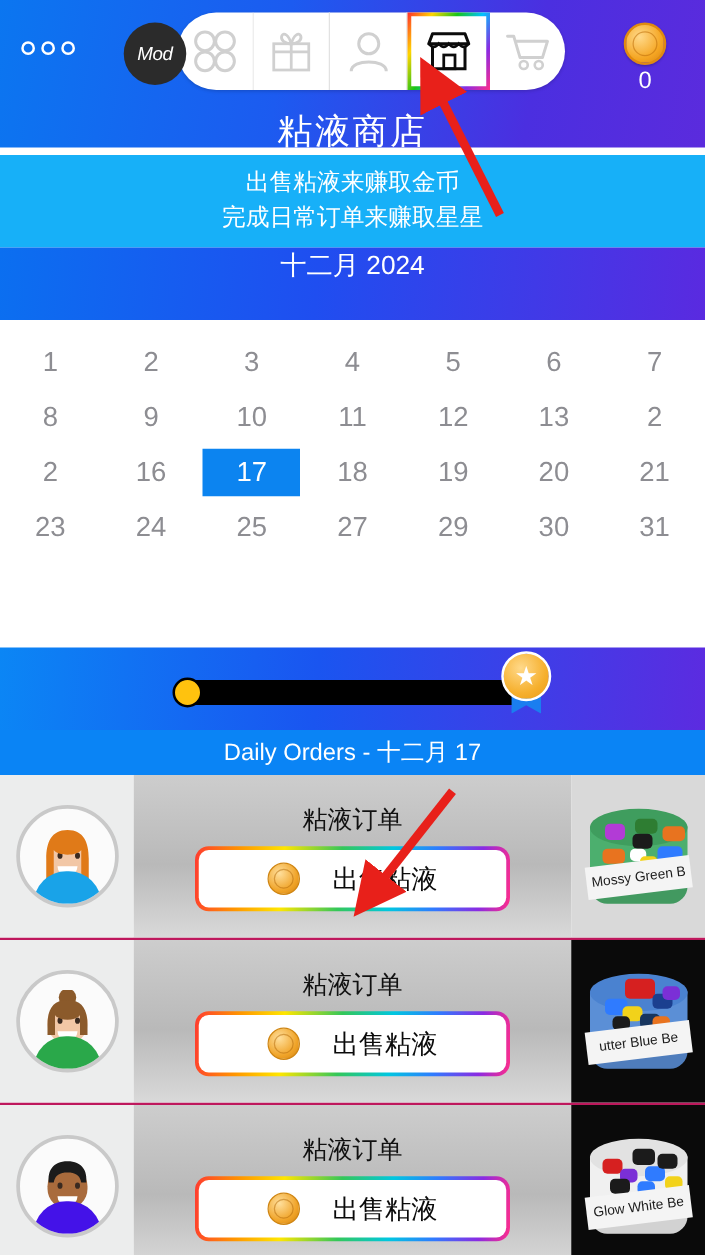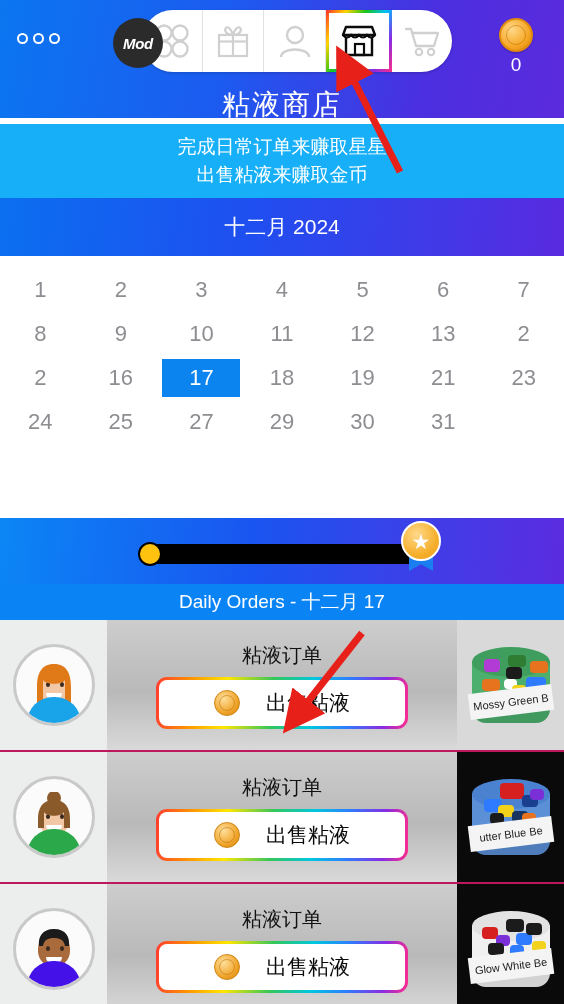--- a/index.html
+++ b/index.html
@@ -40,23 +40,23 @@
     padding:3px;box-sizing:border-box;border-right:none;
   }
   .navbtn.active .inner{
     width:100%;height:100%;background:#fff;display:flex;
     align-items:center;justify-content:center;
   }
   .ico{display:block;}
   .ico svg{display:block;}
 
   .modbadge{
-    position:absolute;left:113px;top:18px;width:50px;height:50px;border-radius:50%;
+    position:absolute;left:99px;top:18px;width:50px;height:50px;border-radius:50%;
     background:#2b2b2b;display:flex;align-items:center;justify-content:center;
-    color:#fff;font-style:italic;font-weight:bold;font-size:15px;z-index:5;
+    color:#fff;font-style:italic;font-weight:normal;font-size:15px;z-index:5;
     letter-spacing:-.3px;
   }
 
   .coinbox{position:absolute;right:18px;top:18px;width:60px;text-align:center;}
   .coin-lg{
     width:34px;height:34px;border-radius:50%;margin:0 auto;
     background:radial-gradient(circle at 36% 32%,#ffd98a,#f5a623 62%,#d98312 100%);
     border:2px solid #e08a10;box-sizing:border-box;position:relative;
     box-shadow:0 1px 2px rgba(0,0,0,.25);
   }
@@ -76,21 +76,21 @@
     position:absolute;left:0;top:124px;width:564px;height:74px;
     background:#17b0f8;color:#ffffff;text-align:center;
     display:flex;flex-direction:column;justify-content:center;gap:4px;
   }
   .banner div{font-size:19px;line-height:1.25;}
 
   
   .monthbar{
     position:absolute;left:0;top:198px;width:564px;height:58px;
     background:linear-gradient(95deg,#0b6ff0 0%,#1f4ef0 45%,#5a2ae0 100%);
-    display:flex;align-items:center;justify-content:center;
+    display:flex;justify-content:center;
   }
   .monthbar span{color:#fff;font-size:21px;}
 
   
   .calendar{
     position:absolute;left:0;top:256px;width:564px;height:258px;background:#fff;
     padding-top:12px;box-sizing:border-box;
   }
   .cal-grid{
     display:grid;grid-template-columns:repeat(7,1fr);
@@ -282,22 +282,22 @@
 
     <div class="coinbox">
       <div class="coin-lg"></div>
       <div class="coincount">0</div>
     </div>
 
     <div class="shoptitle">粘液商店</div>
   </div>
 
   <div class="banner">
+    <div>出售粘液来赚取金币</div>
     <div>完成日常订单来赚取星星</div>
-    <div>出售粘液来赚取金币</div>
   </div>
 
   <div class="monthbar">
     <span>十二月 2024</span>
   </div>
 
   <div class="calendar">
     <div class="cal-grid" id="calgrid">
         <div class="day-wrap">
           <div class="day">1</div>
@@ -348,20 +348,23 @@
           <div class="day">16</div>
         </div>
         <div class="day-wrap">
           <div class="day sel">17</div>
         </div>
         <div class="day-wrap">
           <div class="day">18</div>
         </div>
         <div class="day-wrap">
           <div class="day">19</div>
+        </div>
+        <div class="day-wrap">
+          <div class="day">20</div>
         </div>
         <div class="day-wrap">
           <div class="day">21</div>
         </div>
         <div class="day-wrap">
           <div class="day">23</div>
         </div>
         <div class="day-wrap">
           <div class="day">24</div>
         </div>

